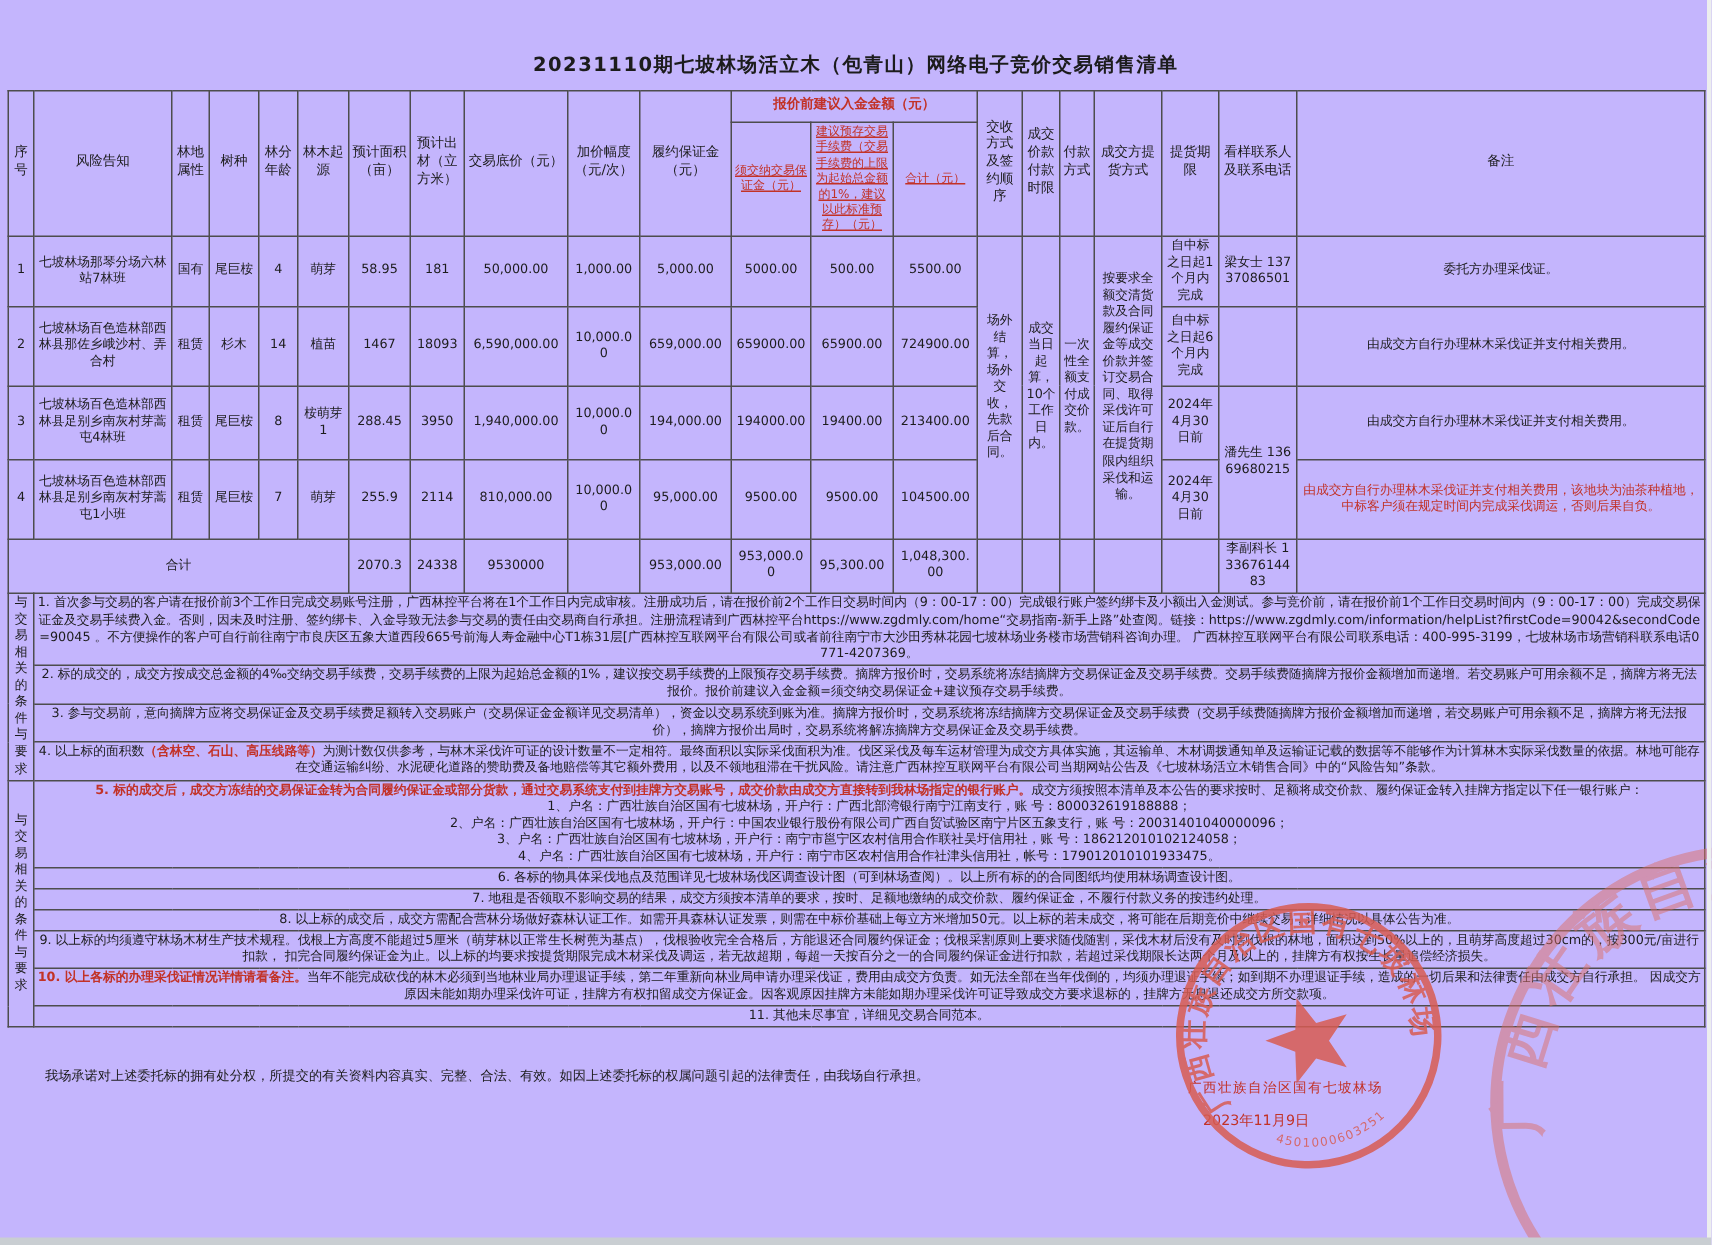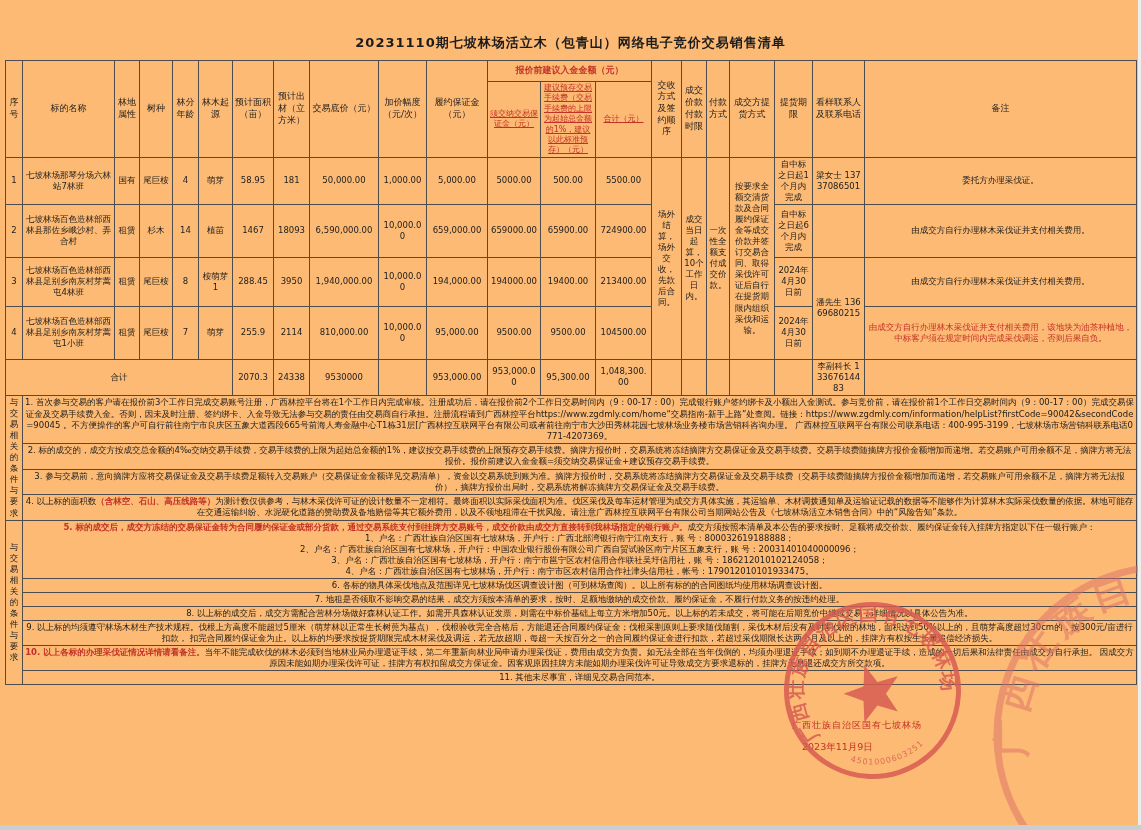--- a/index.html
+++ b/index.html
@@ -1,16 +1,16 @@
 <!DOCTYPE html>
 <html><head>
 <meta charset="utf-8">
 <style>
   html,body{margin:0;padding:0;background:#e8eaec;}
-  .page{position:relative;width:1141px;height:830px;background:#fdba74;overflow:hidden;
+  .page{position:relative;width:1141px;height:830px;background:#c4b5fd;overflow:hidden;
         font-family:"DejaVu Sans","Liberation Sans",sans-serif;color:#1c1c1c;}
   .title{position:absolute;left:0;top:34px;width:100%;text-align:center;
          font-size:13px;font-weight:bold;letter-spacing:1px;}
   table.doc{position:absolute;left:5px;top:60px;width:1131px;border-collapse:collapse;table-layout:fixed;}
   table.doc td{border:1px solid #4d4d4d;padding:1px 2px;font-size:8.5px;line-height:1.3;
                text-align:center;vertical-align:middle;word-break:break-all;}
   tr.hdr1 td{height:18px;font-size:9px;}
   tr.hdr2 td{height:66px;font-size:8px;text-decoration:underline;}
   td.grp{font-weight:bold;}
   .t-red{color:#c23227;}
@@ -55,21 +55,21 @@
         <col style="width:25px">
       <col style="width:23px">
         <col style="width:45px">
         <col style="width:38px">
         <col style="width:52px">
       <col style="width:272px">
     </colgroup>
     <tbody>
       <tr class="hdr1">
         <td rowspan="2" class="hdr2">序号</td>
-        <td rowspan="2">标的名称</td>
+        <td rowspan="2">风险告知</td>
         <td rowspan="2">林地属性</td>
         <td rowspan="2">树种</td>
         <td rowspan="2">林分年龄</td>
         <td rowspan="2">林木起源</td>
         <td rowspan="2">预计面积（亩）</td>
         <td rowspan="2">预计出材（立方米）</td>
         <td rowspan="2">交易底价（元）</td>
         <td rowspan="2">加价幅度（元/次）</td>
         <td rowspan="2">履约保证金（元）</td>
         <td colspan="3" class="t-red grp">报价前建议入金金额（元）</td>
@@ -227,20 +227,21 @@
       </tr>
       <tr>
         <td colspan="20" class="note"><span class="t-red bold">10. 以上各标的办理采伐证情况详情请看备注。</span><span>当年不能完成砍伐的林木必须到当地林业局办理退证手续，第二年重新向林业局申请办理采伐证，费用由成交方负责。如无法全部在当年伐倒的，均须办理退证手续；如到期不办理退证手续，造成的一切后果和法律责任由成交方自行承担。 因成交方原因未能如期办理采伐许可证，挂牌方有权扣留成交方保证金。因客观原因挂牌方未能如期办理采伐许可证导致成交方要求退标的，挂牌方无息退还成交方所交款项。</span></td>
       </tr>
       <tr>
         <td colspan="20" class="note">11. 其他未尽事宜，详细见交易合同范本。</td>
       </tr>
     </tbody>
   </table>
 
+  <div class="pledge">我场承诺对上述委托标的拥有处分权，所提交的有关资料内容真实、完整、合法、有效。如因上述委托标的权属问题引起的法律责任，由我场自行承担。</div>
   <div class="sign-org t-red">广西壮族自治区国有七坡林场</div>
   <div class="sign-date t-red">2023年11月9日</div>
 
   <svg class="stamp-main" width="185" height="185" viewBox="0 0 185 185">
     <defs>
       <path id="sealArcTop" d="M 29.1 122.1 A 70 70 0 1 1 155.9 122.1" fill="none"></path>
       <path id="sealArcBottom" d="M 44.9 149.2 A 74 74 0 0 0 140.1 149.2" fill="none"></path>
     </defs>
     <circle cx="92.5" cy="92.5" r="86" fill="none" stroke="#d85c52" stroke-width="5"></circle>
     <polygon fill="#d85c52" points="92.5,66 99.8,86 121,86.7 104.3,99.8 110.1,120.3 92.5,108.4 74.9,120.3 80.7,99.8 64,86.7 85.2,86"></polygon>

